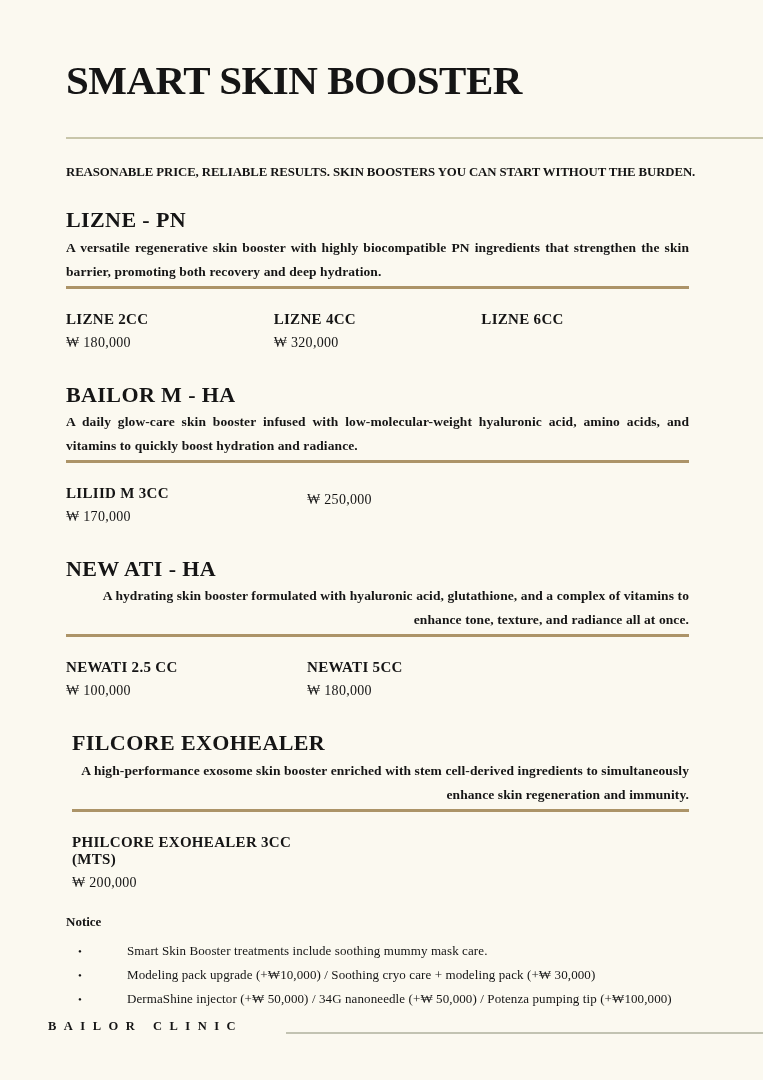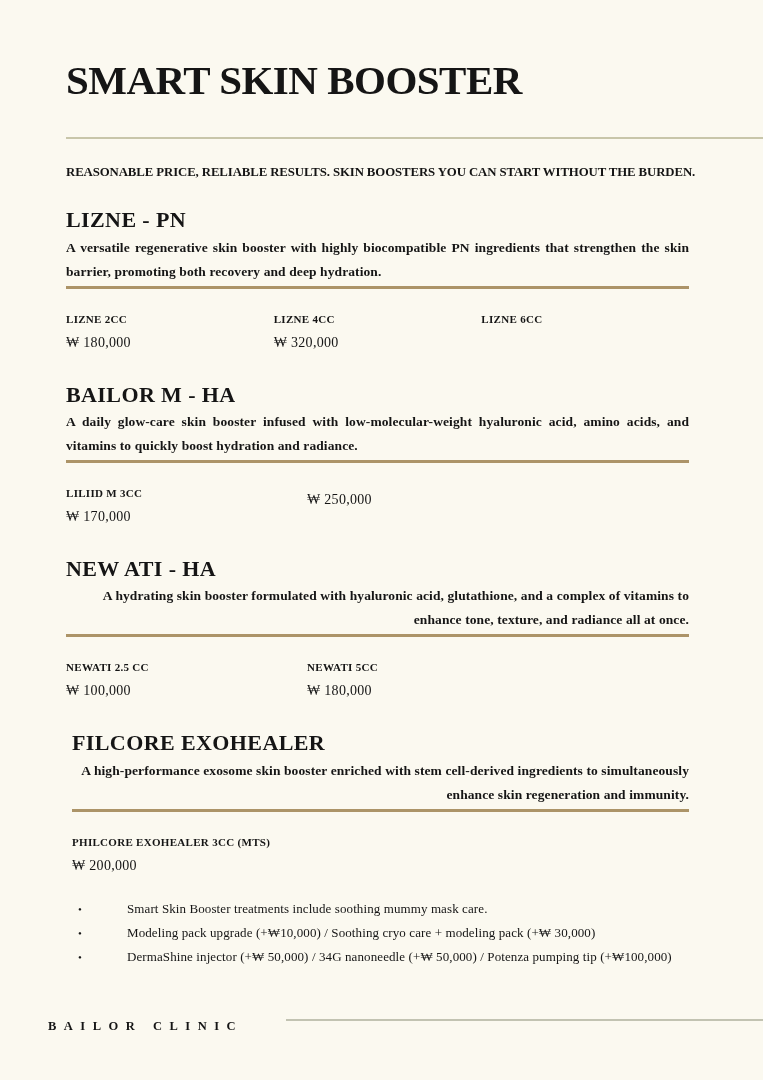--- a/index.html
+++ b/index.html
@@ -59,21 +59,21 @@
     margin-top: 2px;
     height: 3px;
     background: #AC9468;
   }
   .items {
     display: flex;
     margin-top: 22px;
   }
   .item { width: 241px; }
   .item-name {
-    font-size: 11px;
+    font-size: 15px;
     line-height: 17px;
     font-weight: bold;
     letter-spacing: 0.3px;
   }
   .item-price {
     margin-top: 6px;
     font-size: 14px;
     line-height: 18px;
     letter-spacing: 0.3px;
   }
@@ -95,21 +95,21 @@
     flex: none;
     font-size: 11px;
   }
   .notice-text { letter-spacing: 0.1px; margin-left: 44px; }
   .footer {
     position: absolute;
     left: 48px;
     right: 0;
     top: 1019px;
     display: flex;
-    align-items: flex-start;
+    align-items: flex-end;
   }
   .footer-brand {
     font-size: 12.5px;
     font-weight: bold;
     letter-spacing: 7.5px;
     white-space: nowrap;
   }
   .footer-line {
     flex: 1;
     height: 2px;
@@ -185,20 +185,21 @@
       <div class="items">
         <div class="item">
           <div class="item-name">PHILCORE EXOHEALER 3CC (MTS)</div>
           <div class="item-price">₩ 200,000</div>
         </div>
       </div>
     </section>
   </div>
 
   <div class="notice">
+    <div class="notice-heading">Notice</div>
     <div class="notice-list">
       <div class="notice-row">
         <span class="bullet">•</span>
         <span class="notice-text">Smart Skin Booster treatments include soothing mummy mask care.</span>
       </div>
       <div class="notice-row">
         <span class="bullet">•</span>
         <span class="notice-text">Modeling pack upgrade (+₩10,000) / Soothing cryo care + modeling pack (+₩ 30,000)</span>
       </div>
       <div class="notice-row">

